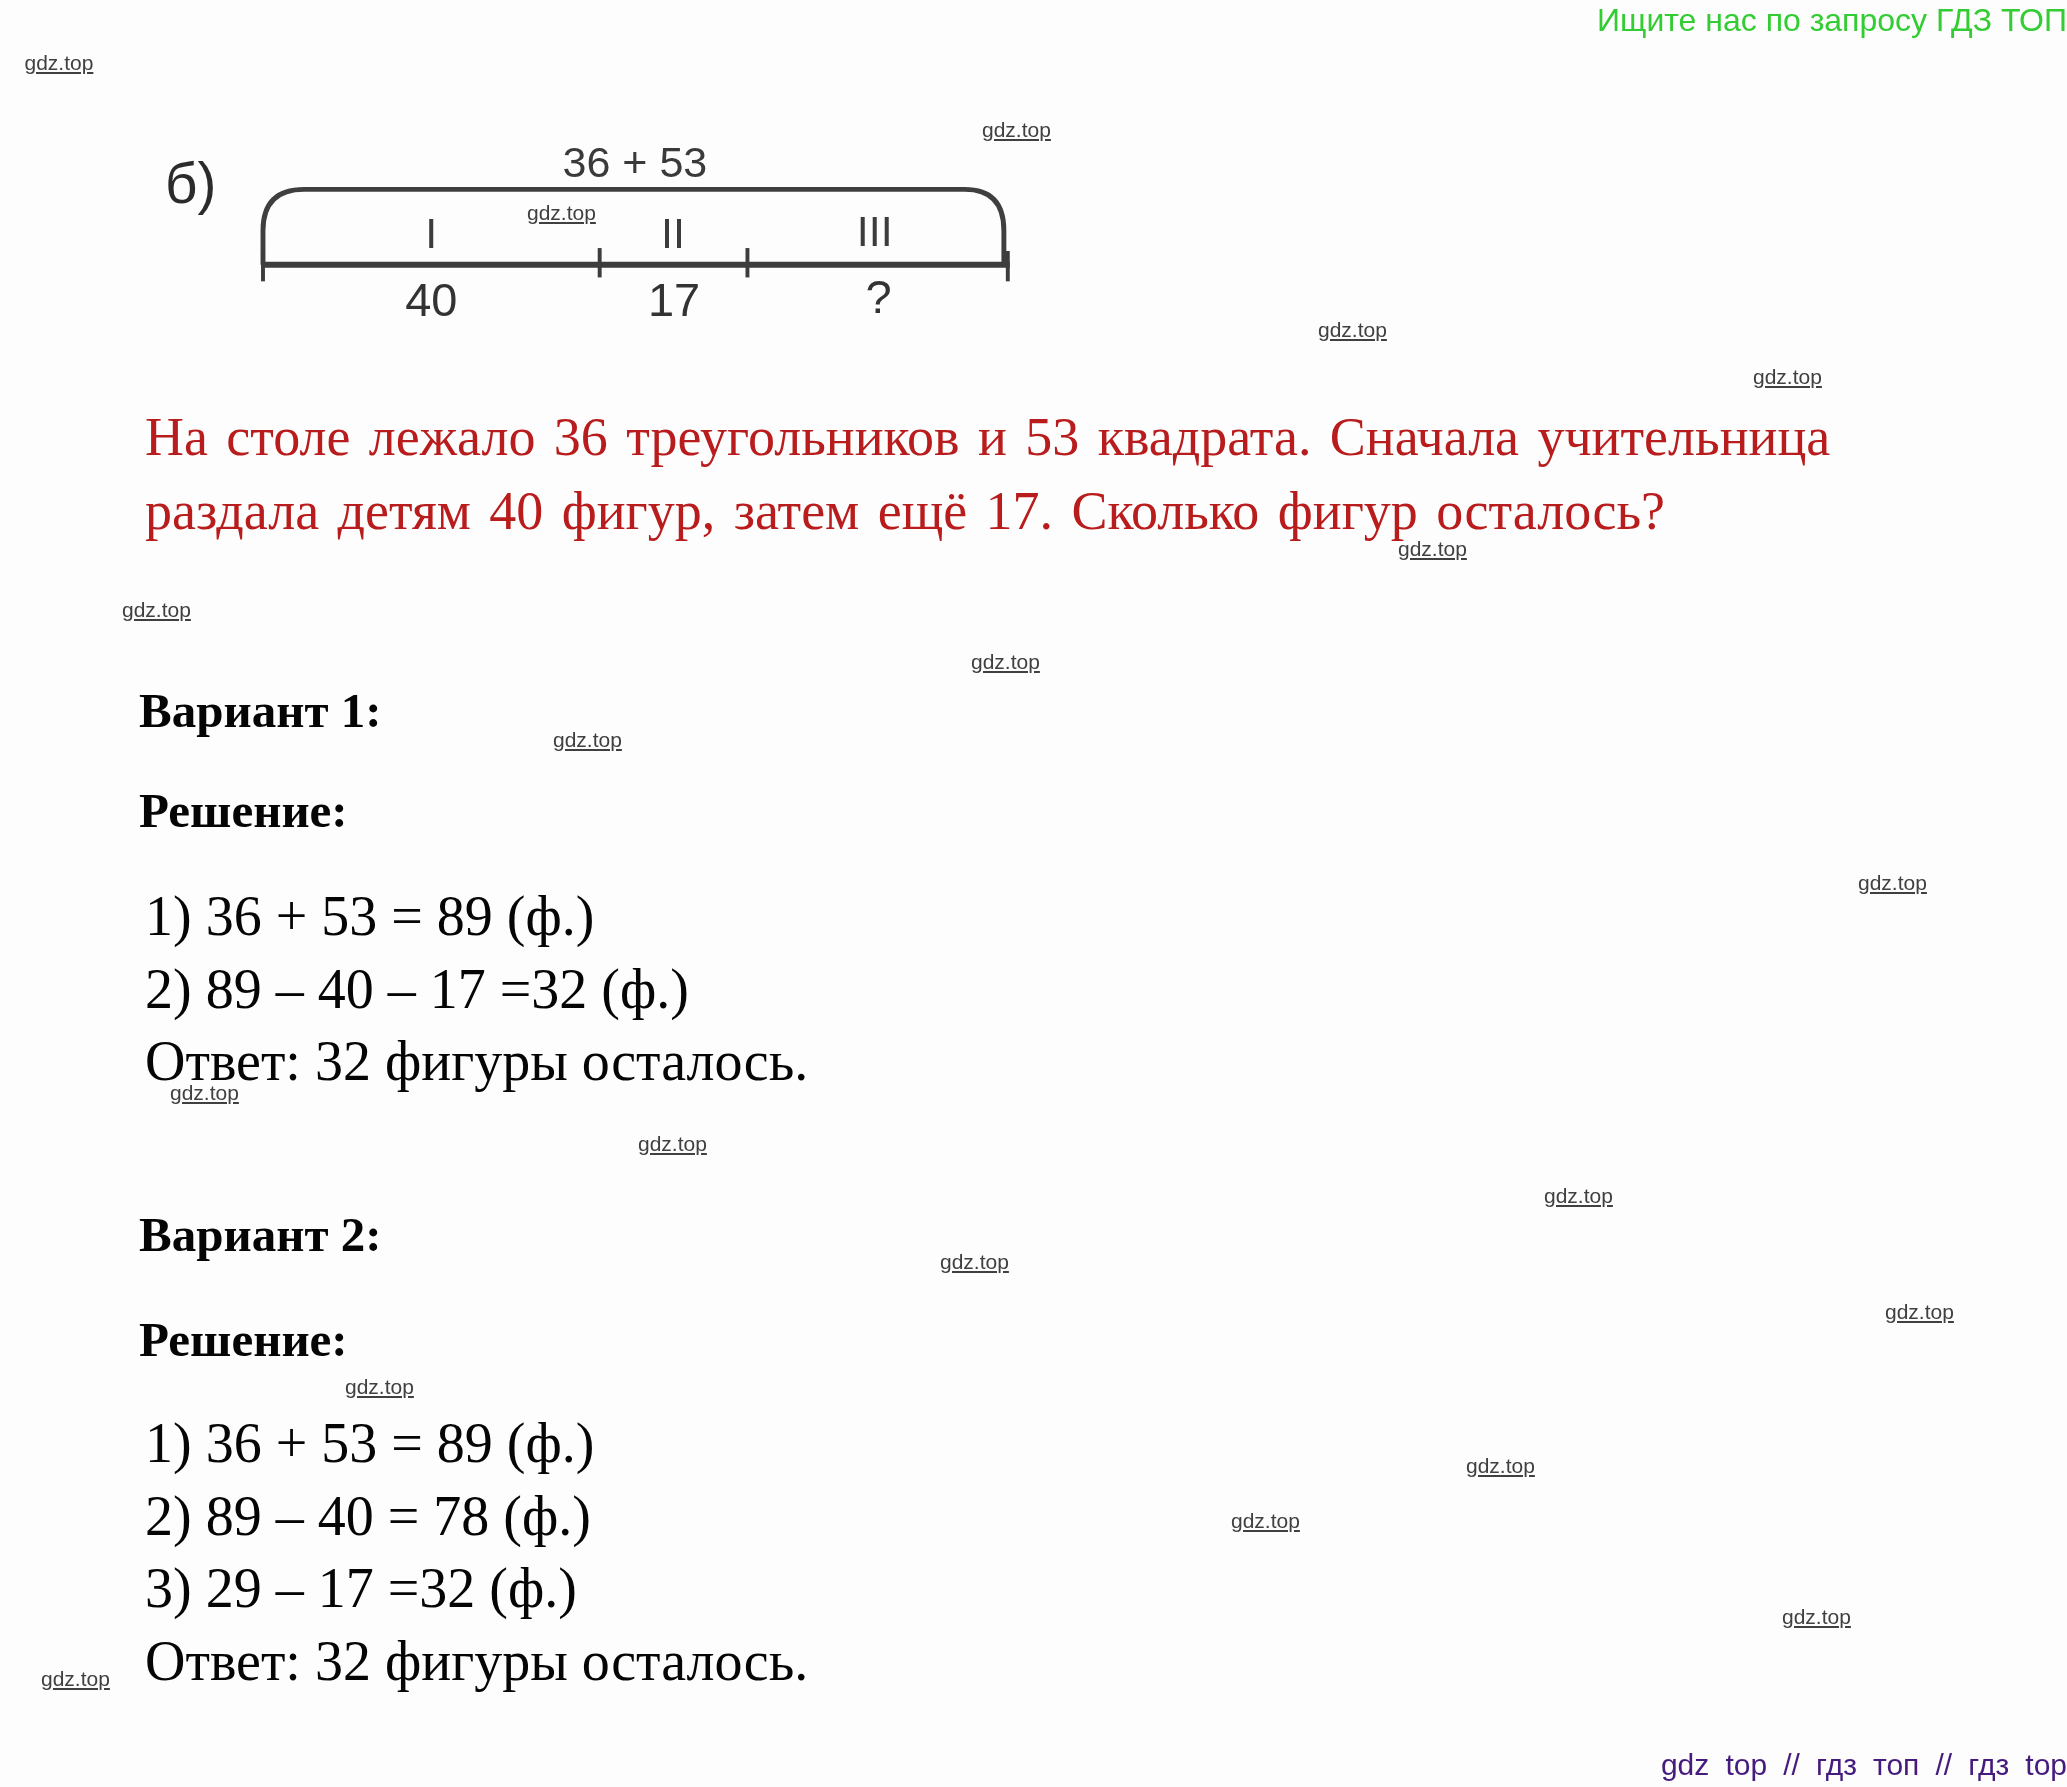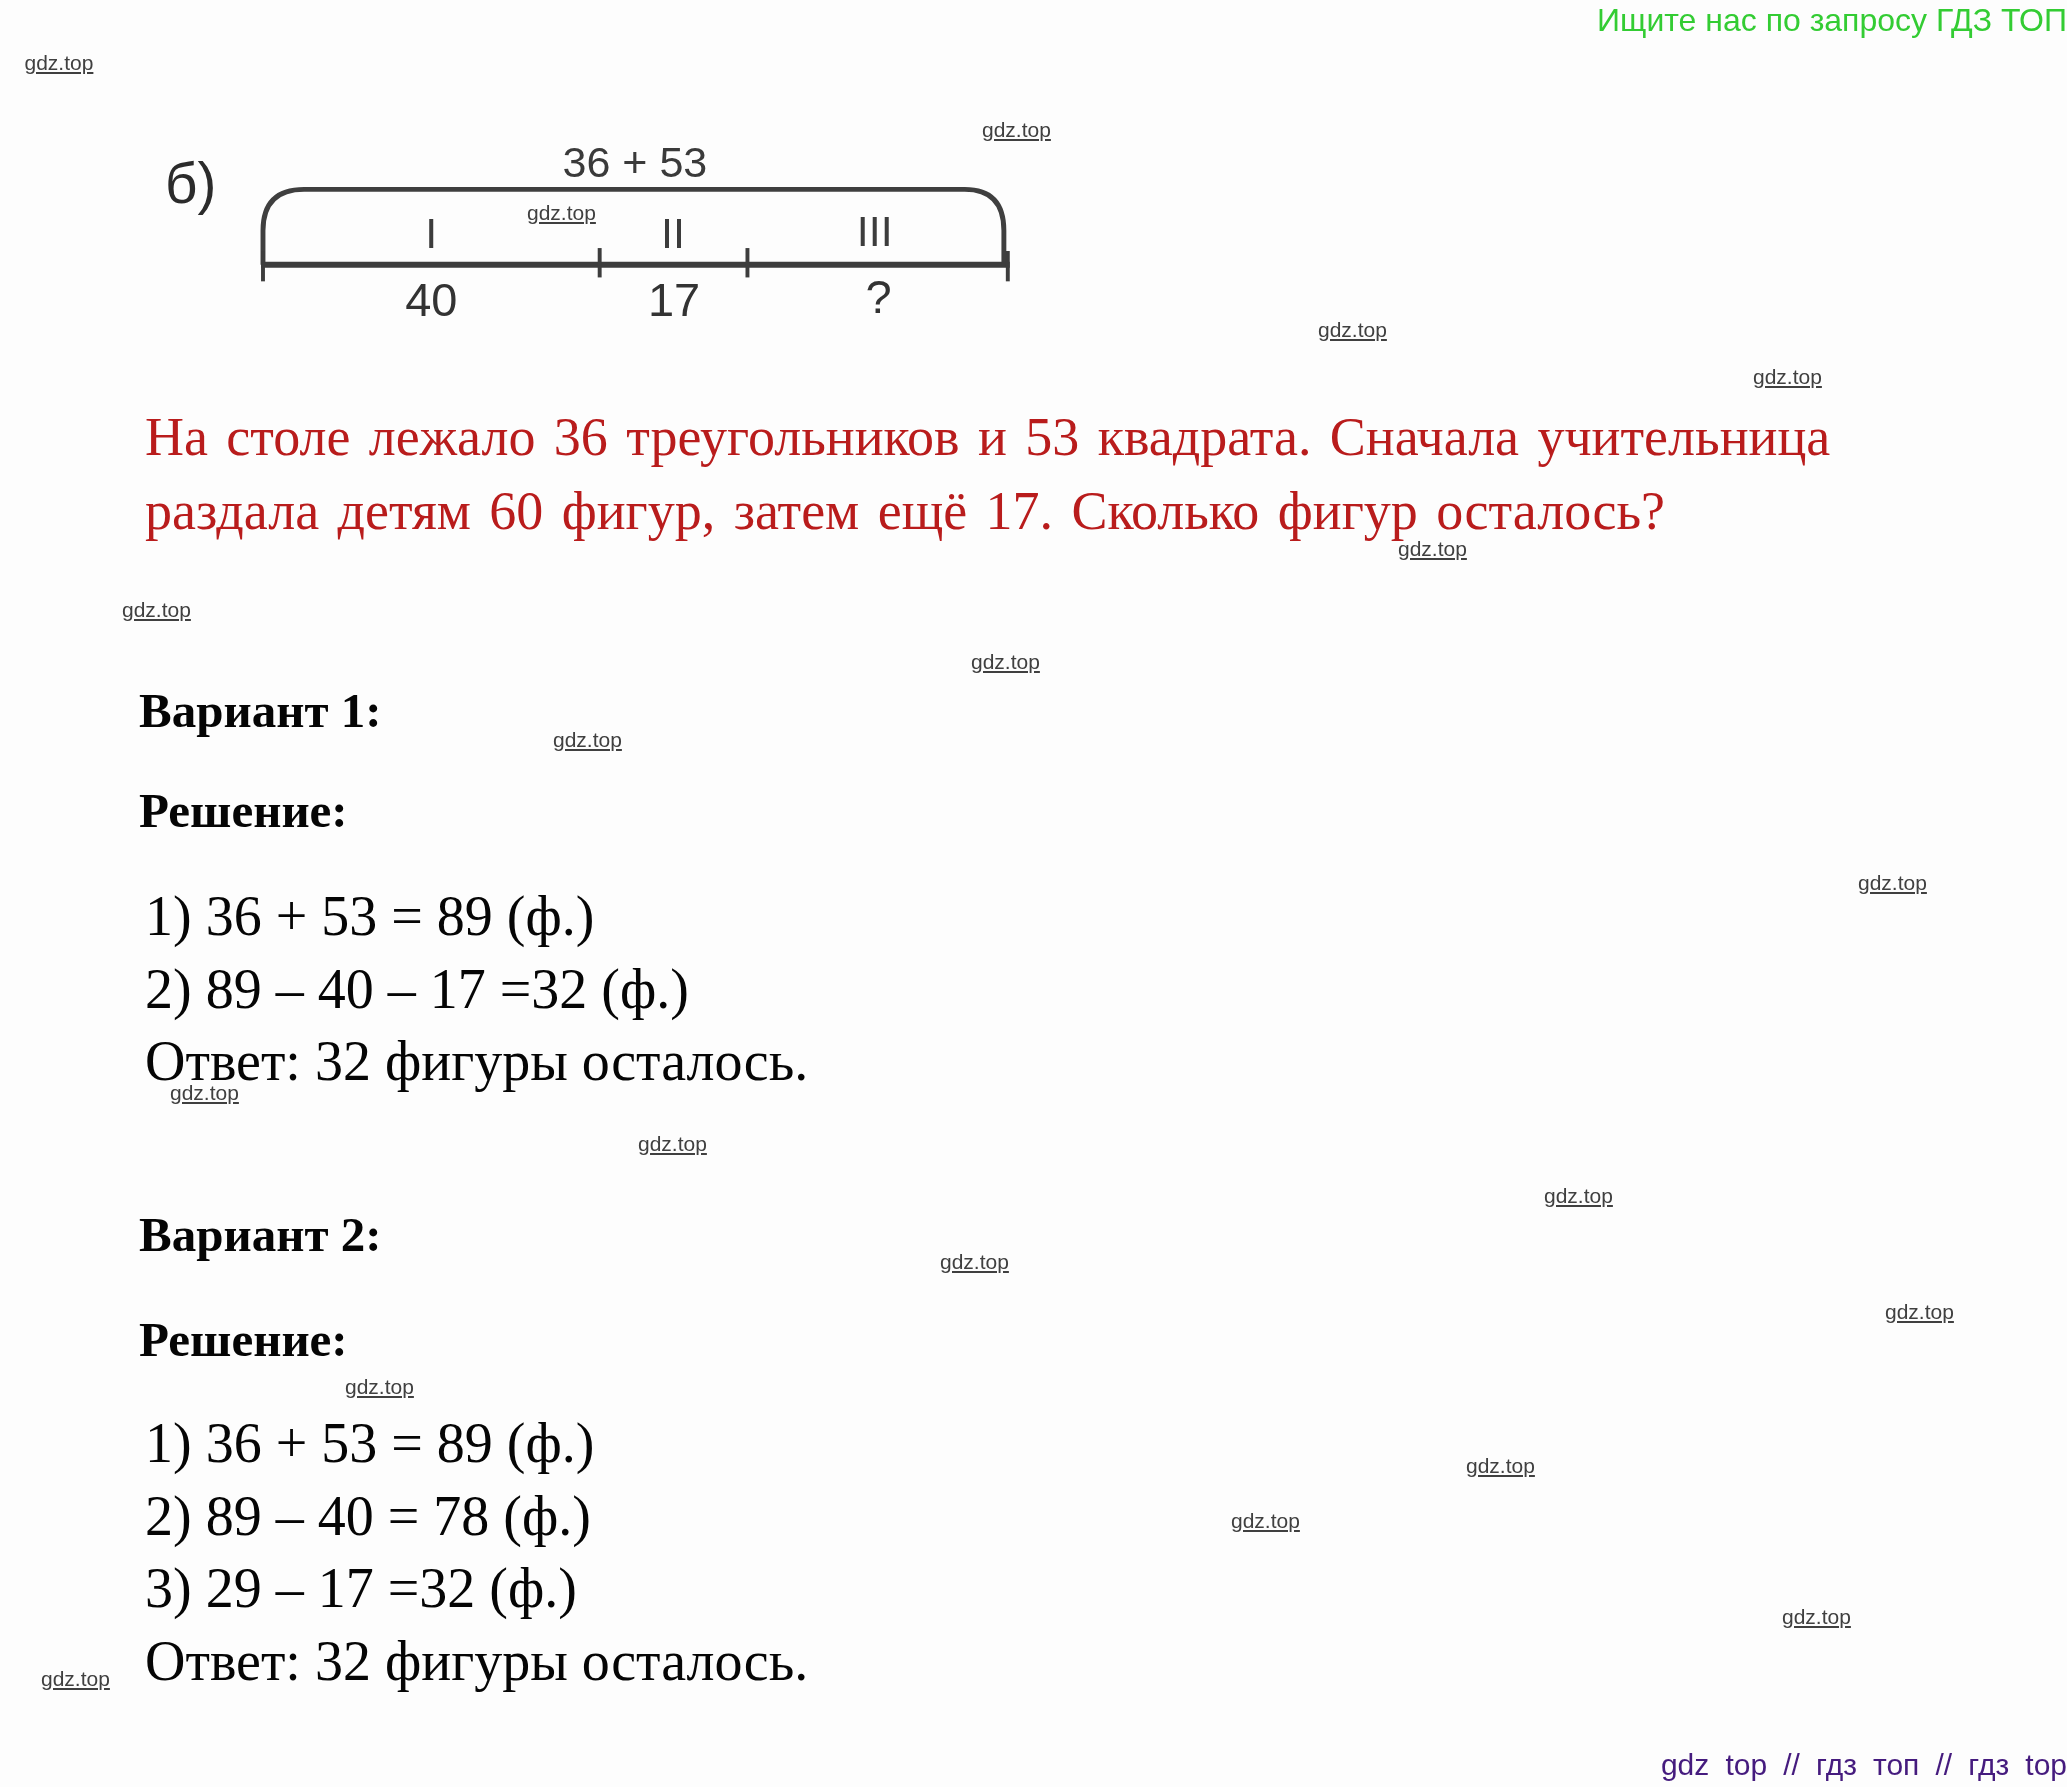--- a/index.html
+++ b/index.html
@@ -81,21 +81,21 @@
     <text x="547" y="138" font-size="44" fill="#3c3c3c" text-anchor="middle">II</text>
     <text x="753" y="136" font-size="44" fill="#3c3c3c" text-anchor="middle">III</text>
 
     <text x="300" y="207" font-size="48" fill="#333333" text-anchor="middle">40</text>
     <text x="548" y="207" font-size="48" fill="#333333" text-anchor="middle">17</text>
     <text x="757" y="204" font-size="48" fill="#333333" text-anchor="middle">?</text>
   </svg>
 </div>
 
 <div class="problem-line" style="top:406px">На столе лежало 36 треугольников и 53 квадрата. Сначала учительница</div>
-<div class="problem-line" style="top:480px">раздала детям 60 фигур, затем ещё 17. Сколько фигур осталось?</div>
+<div class="problem-line" style="top:480px">раздала детям 40 фигур, затем ещё 17. Сколько фигур осталось?</div>
 
 <div class="h-bold" style="top:682px">Вариант 1:</div>
 <div class="h-bold" style="top:782px">Решение:</div>
 <div class="step" style="top:884px">1) 36 + 53 = 89 (ф.)</div>
 <div class="step" style="top:957px">2) 89 – 40 – 17 =32 (ф.)</div>
 <div class="step" style="top:1029px">Ответ: 32 фигуры осталось.</div>
 
 <div class="h-bold" style="top:1206px">Вариант 2:</div>
 <div class="h-bold" style="top:1311px">Решение:</div>
 <div class="step" style="top:1411px">1) 36 + 53 = 89 (ф.)</div>

